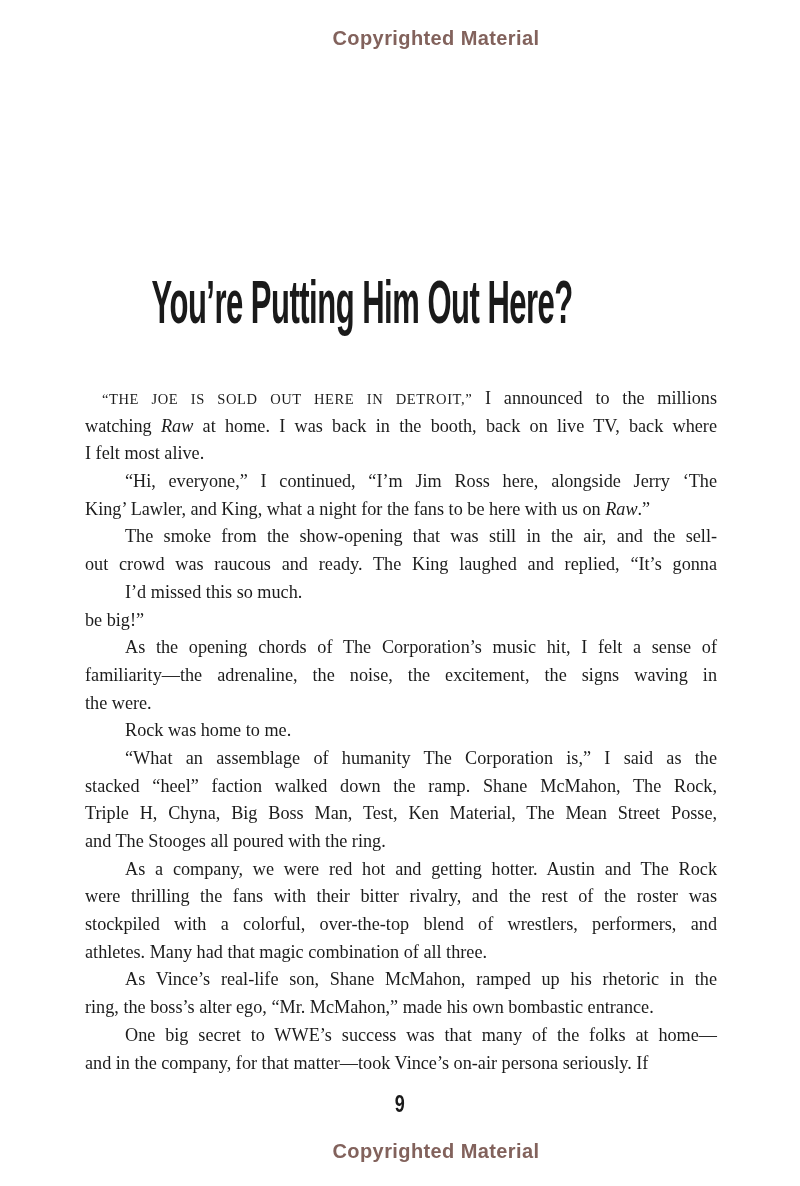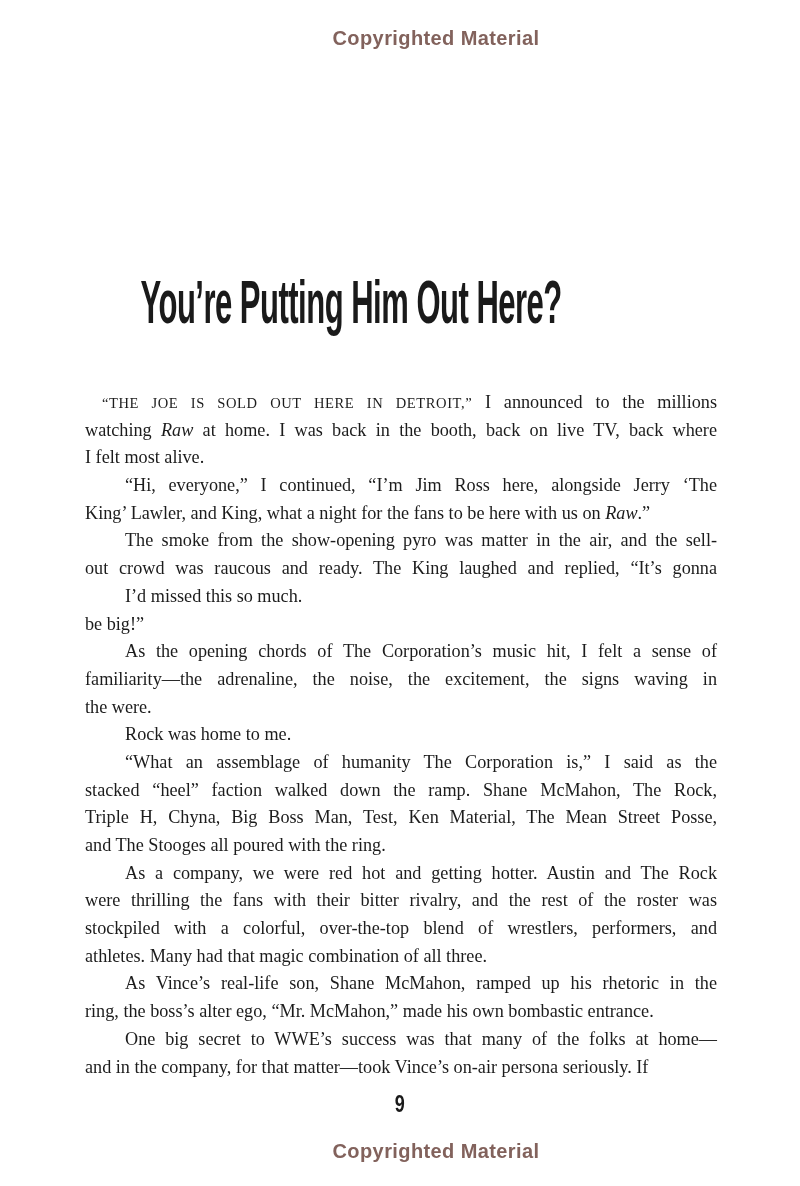--- a/index.html
+++ b/index.html
@@ -25,21 +25,21 @@
     font-size: 20px;
     font-weight: 600;
     letter-spacing: 0.4px;
     margin-left: 36px;
   }
   .banner.top { top: 27px; }
   .banner.bottom { top: 1140px; }
   .title-wrap {
     position: absolute;
     top: 268px;
-    left: 5px;
+    left: 16px;
     width: 692px;
     display: flex;
     justify-content: center;
     align-items: flex-start;
   }
   .chapter-title {
     display: inline-block;
     font-family: "Liberation Sans", "DejaVu Sans", sans-serif;
     font-weight: 800;
     font-size: 62px;
@@ -51,21 +51,21 @@
     transform-origin: 50% 0;
   }
   .body-text {
     position: absolute;
     top: 383px;
     left: 85px;
     width: 632px;
   }
   .line {
     height: 27.7px;
-    line-height: 39px;
+    line-height: 31px;
     font-size: 18.2px;
     text-align: justify;
     text-align-last: justify;
     text-justify: inter-word;
     overflow: visible;
   }
   .line.last {
     text-align-last: left;
   }
   .it { font-style: italic; }
@@ -101,21 +101,21 @@
   <div class="title-wrap">
     <span class="chapter-title">You’re Putting Him Out Here?</span>
   </div>
 
   <div class="body-text">
       <div class="line" style="padding-left: 17px;"><span class="sc">“THE JOE IS SOLD OUT HERE IN DETROIT,”</span><span> I announced to the millions</span></div>
       <div class="line"><span>watching </span><span class="it">Raw</span><span> at home. I was back in the booth, back on live TV, back where</span></div>
       <div class="line last"><span>I felt most alive.</span></div>
       <div class="line" style="padding-left: 40px;"><span>“Hi, everyone,” I continued, “I’m Jim Ross here, alongside Jerry ‘The</span></div>
       <div class="line last"><span>King’ Lawler, and King, what a night for the fans to be here with us on </span><span class="it">Raw</span><span>.”</span></div>
-      <div class="line" style="padding-left: 40px;"><span>The smoke from the show-opening pyro was matter in the air, and the sell-</span></div>
+      <div class="line" style="padding-left: 40px;"><span>The smoke from the show-opening that was still in the air, and the sell-</span></div>
       <div class="line"><span>out crowd was raucous and ready. The King laughed and replied, “It’s gonna</span></div>
       <div class="line last" style="padding-left: 40px;"><span>I’d missed this so much.</span></div>
       <div class="line last"><span>be big!”</span></div>
       <div class="line" style="padding-left: 40px;"><span>As the opening chords of The Corporation’s music hit, I felt a sense of</span></div>
       <div class="line"><span>familiarity—the adrenaline, the noise, the excitement, the signs waving in</span></div>
       <div class="line last"><span>the were.</span></div>
       <div class="line last" style="padding-left: 40px;"><span>Rock was home to me.</span></div>
       <div class="line" style="padding-left: 40px;"><span>“What an assemblage of humanity The Corporation is,” I said as the</span></div>
       <div class="line"><span>stacked “heel” faction walked down the ramp. Shane McMahon, The Rock,</span></div>
       <div class="line"><span>Triple H, Chyna, Big Boss Man, Test, Ken Material, The Mean Street Posse,</span></div>

